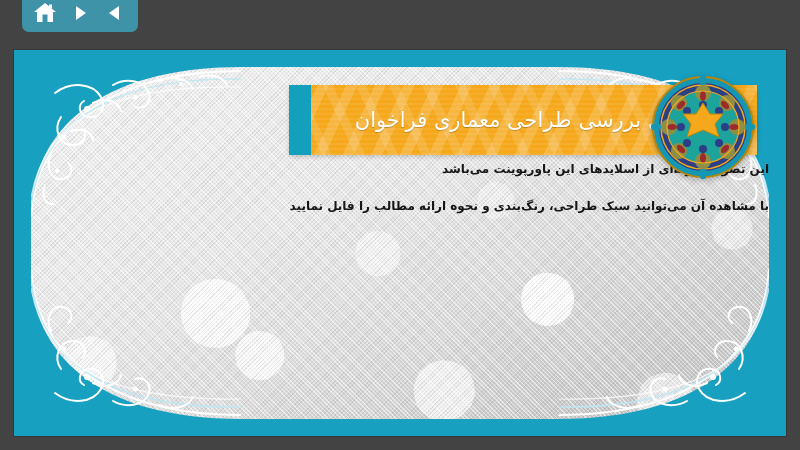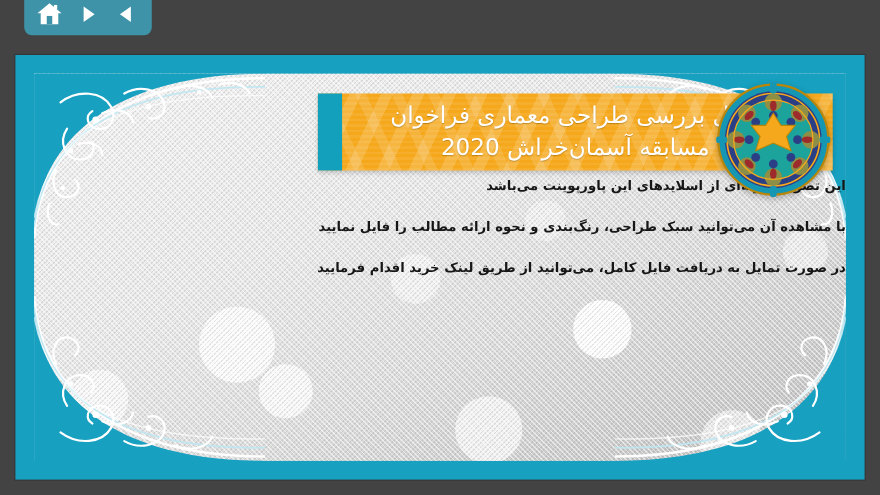--- a/index.html
+++ b/index.html
@@ -277,21 +277,20 @@
         </g>
         <g fill="#ffffff">
           <circle cx="56" cy="42" r="3"></circle>
           <circle cx="104" cy="30" r="2.6"></circle>
           <circle cx="33" cy="70" r="2.4"></circle>
         </g>
       </svg>
 
       <div class="title-banner">
         <div class="title-line">کامل بررسی طراحی معماری فراخوان</div>
-        <div class="title-line">مسابقه آسمان‌خراش 2020</div>
       </div>
 
       <svg class="medallion" viewBox="0 0 104 104">
         <circle cx="52" cy="52" r="50" fill="#1597b4" stroke="#b8860b" stroke-width="2"></circle>
         <circle cx="52" cy="52" r="44" fill="#2b3f86"></circle>
         <circle cx="52" cy="52" r="42" fill="none" stroke="#f5a81c" stroke-width="1.5"></circle>
         <g>
           <circle cx="52" cy="52" r="36" fill="#1ba39c"></circle>
           <g fill="#8d8f46">
             <circle cx="52" cy="18" r="8"></circle>
@@ -330,18 +329,17 @@
           <rect x="49" y="0" width="6" height="10" rx="2"></rect>
           <rect x="49" y="94" width="6" height="10" rx="2"></rect>
           <rect x="0" y="49" width="10" height="6" rx="2"></rect>
           <rect x="94" y="49" width="10" height="6" rx="2"></rect>
         </g>
       </svg>
 
       <div class="body-text">
         <div class="body-line">این تصویر نمونه‌ای از اسلایدهای این پاورپوینت می‌باشد</div>
         <div class="body-line">با مشاهده آن می‌توانید سبک طراحی، رنگ‌بندی و نحوه ارائه مطالب را فایل نمایید</div>
-        <div class="body-line">در صورت تمایل به دریافت فایل کامل، می‌توانید از طریق لینک خرید اقدام فرمایید</div>
       </div>
 
     </div>
   </div>
 </div>
 
 </body></html>

